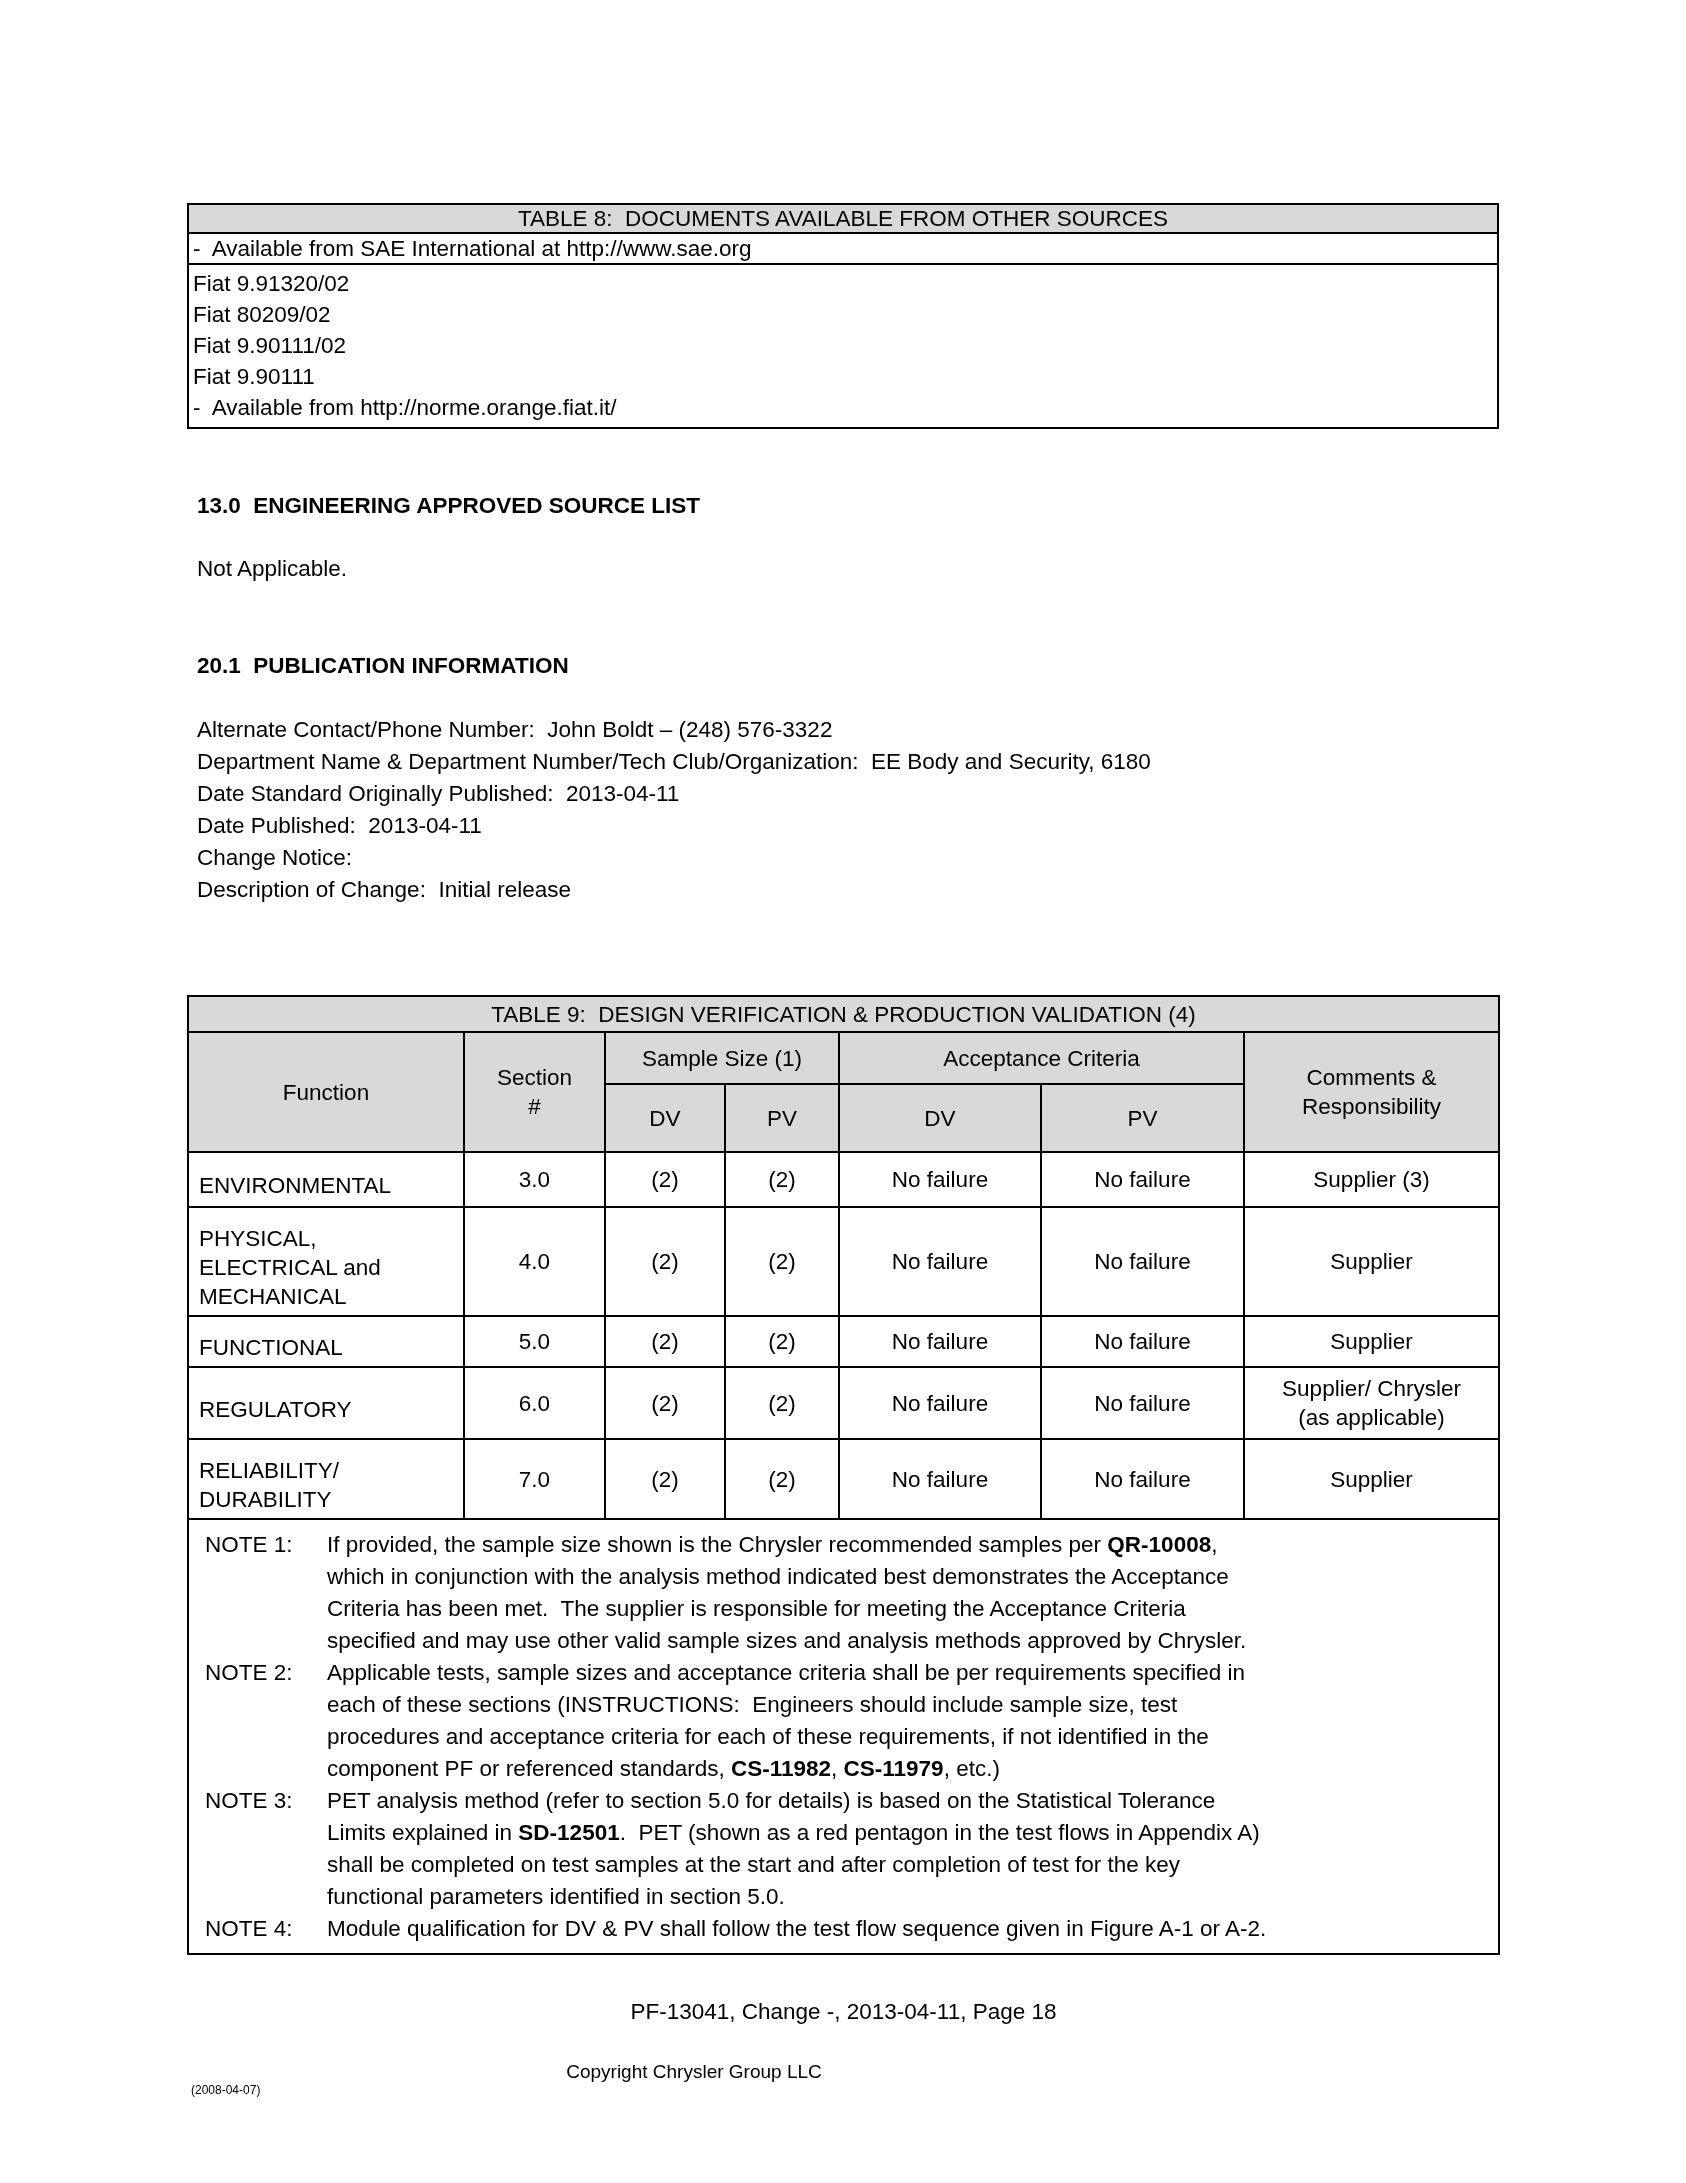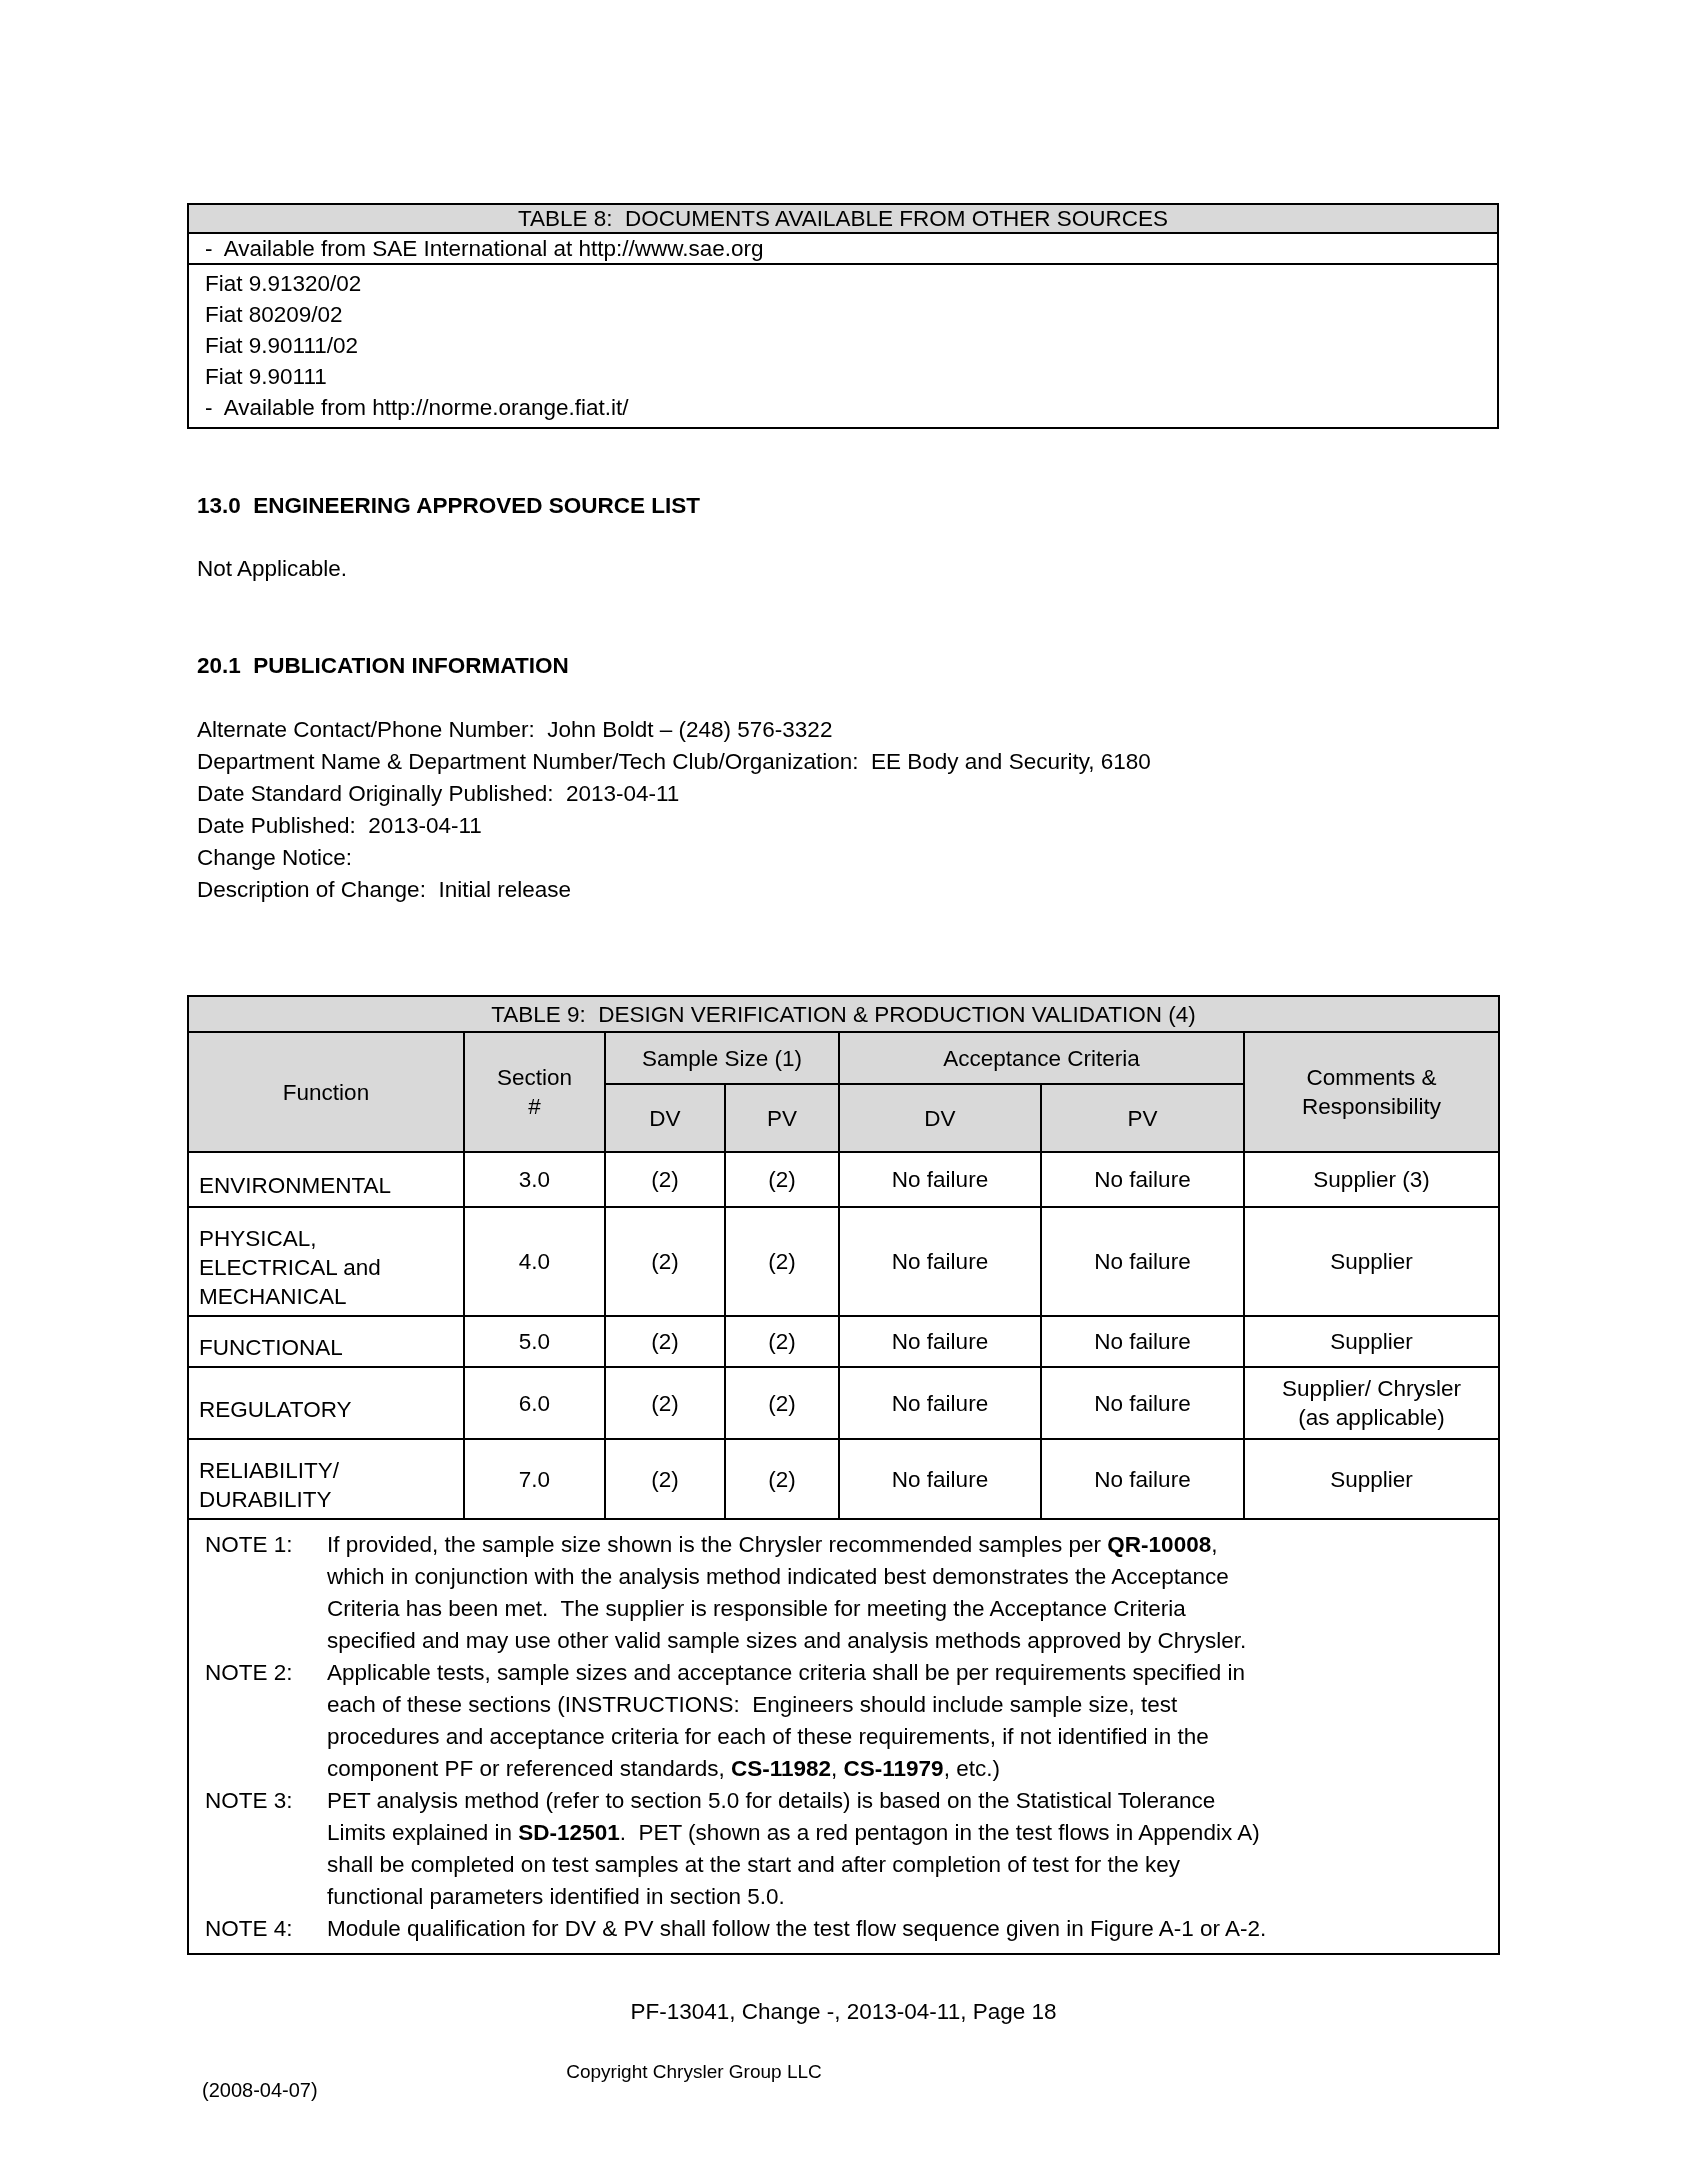--- a/index.html
+++ b/index.html
@@ -12,21 +12,21 @@
   [data-bind], .pre { white-space:pre-wrap; }
 
   
   table { border-collapse:collapse; table-layout:fixed; position:absolute; }
   td { border:2px solid #000; vertical-align:middle; }
   .gray { background:#d9d9d9; }
   .ctr  { text-align:center; }
 
   
   .t8 { left:187px; top:203px; width:1312px; }
-  .t8 td { padding:0 16px; }
+  .t8 td { padding:0 4px; }
   .t8 .titleRow td { height:29px; }
   .t8 .saeRow td { height:31px; }
   .t8 .multiRow td { padding-top:2.6px; padding-bottom:4px; }
   .t8 .multiRow div { line-height:31px; }
 
   
   .block { position:absolute; left:197px; line-height:26.5px; }
   .h { font-weight:bold; }
   .contact div { line-height:32px; }
 
@@ -45,21 +45,21 @@
   .t9 .r3 td { height:50px; }
   .t9 .r4 td { height:72px; }
   .t9 .r5 td { height:62px; }
   .t9 .notesCell { height:425px; vertical-align:top; padding:8.6px 10.6px 8px 16px; }
   .note { position:relative; padding-left:122px; line-height:32px; }
   .nlabel { position:absolute; left:0; top:0; }
 
   
   .f1 { position:absolute; top:1999px; left:0; width:1687px; text-align:center; font-size:22.5px; line-height:26.5px; }
   .f2 { position:absolute; top:2061px; left:0; width:1388px; text-align:center; font-size:19px; line-height:22.5px; }
-  .stamp { position:absolute; top:2081px; left:202px; font-size:20px; line-height:18.5px; }
+  .stamp { position:absolute; top:2081px; left:191px; font-size:12px; line-height:18.5px; }
 </style>
 </head>
 <body>
 
 <div>
 
   <table class="t8">
     <tbody>
         <tr class="titleRow">
       <td class="gray ctr" data-bind="table8.title">TABLE 8:  DOCUMENTS AVAILABLE FROM OTHER SOURCES</td>

